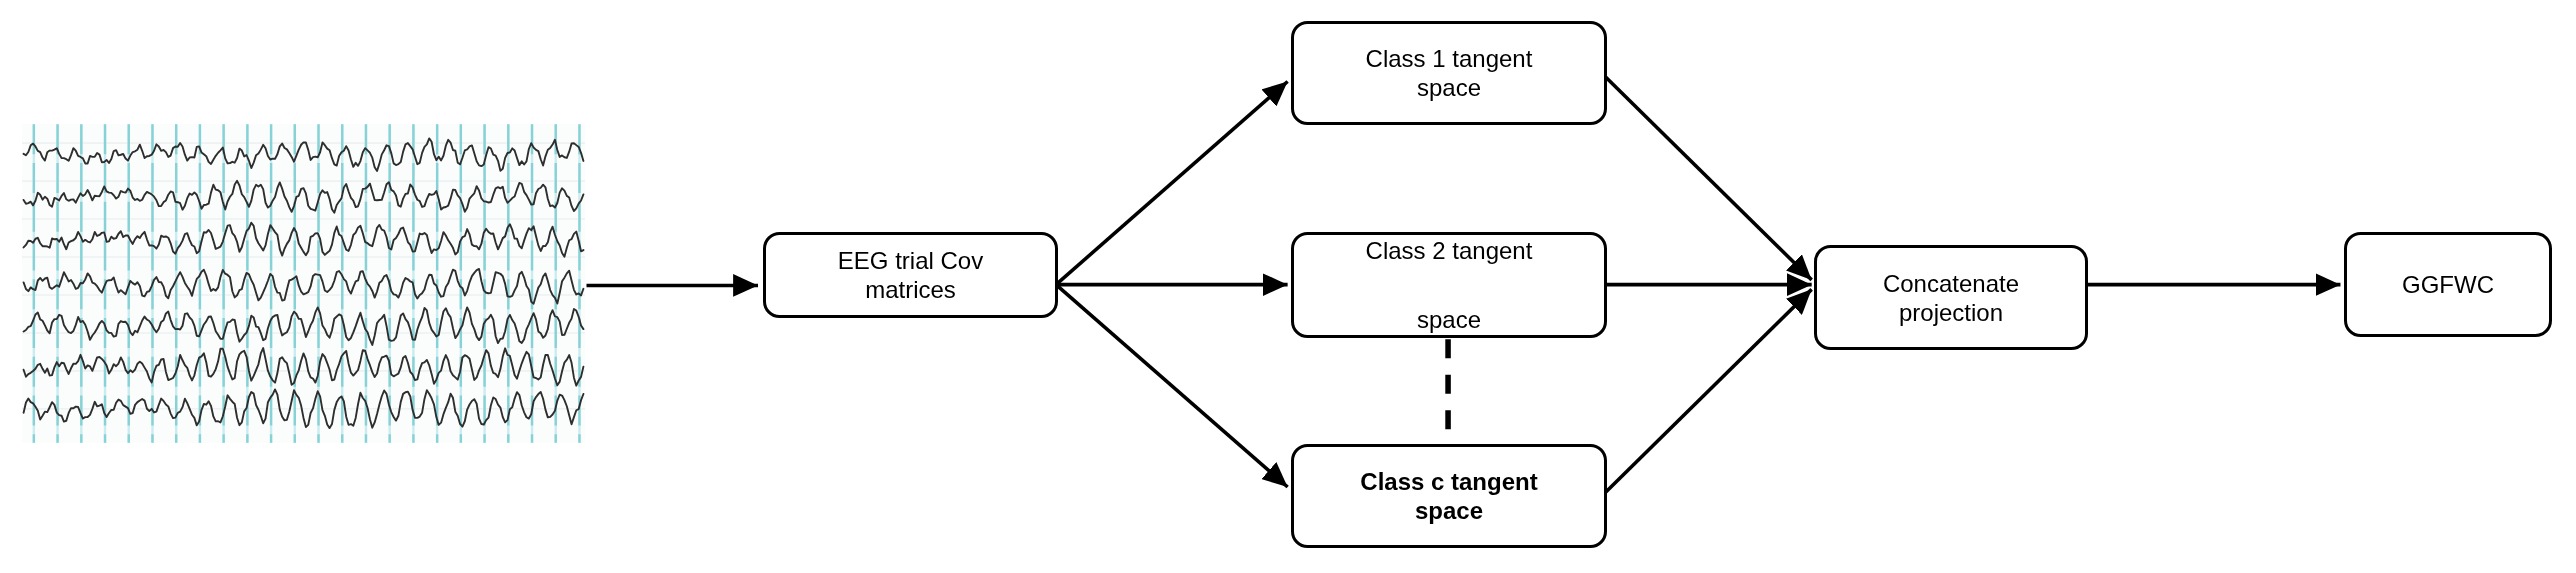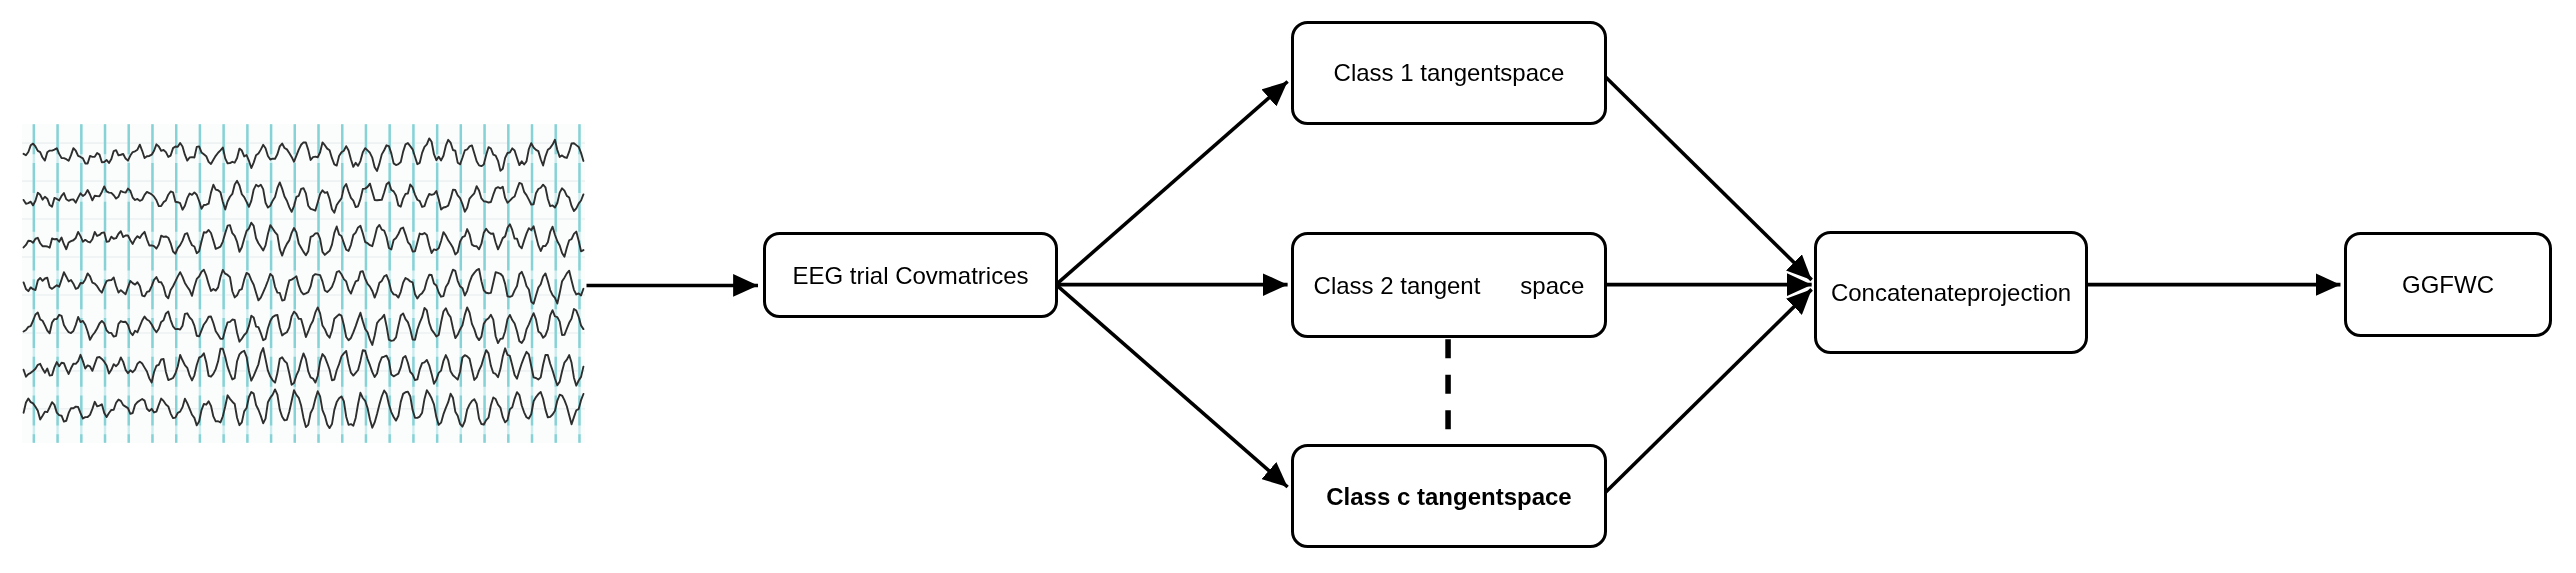--- a/index.html
+++ b/index.html
@@ -27,34 +27,34 @@
     z-index: 2;
   }
   .node {
     position: absolute;
     z-index: 3;
     box-sizing: border-box;
     background: #ffffff;
     border: 3.2px solid #000000;
     border-radius: 16.6px;
     display: flex;
-    flex-direction: row;
+    flex-direction: column;
     align-items: center;
     justify-content: center;
     text-align: center;
     font-size: 24px;
     line-height: 29px;
     color: #000000;
   }
   .node .l { display: block; white-space: nowrap; }
   #node-eeg-cov { left: 763px;  top: 232px; width: 295px; height: 86px; }
   #node-class1  { left: 1291px; top: 20.6px;  width: 316px; height: 104px; }
   #node-class2  { left: 1291px; top: 232px; width: 316px; height: 106px; gap: 40px; }
   #node-classc  { left: 1291px; top: 444px; width: 316px; height: 104px; font-weight: bold; }
-  #node-concat  { left: 1814px; top: 231px; width: 274px; height: 123px; }
+  #node-concat  { left: 1814px; top: 245px; width: 274px; height: 105px; }
   #node-ggfwc   { left: 2344px; top: 232px; width: 208px; height: 105px; text-align: center; }
 </style>
 </head>
 <body>
 
 <div class="canvas">
 
   <svg class="edge-layer" width="2576" height="574" viewBox="0 0 3259 726">
     <defs>
       <marker id="ah" markerWidth="7.4" markerHeight="6.4" refX="7" refY="3.2" orient="auto" markerUnits="strokeWidth">

